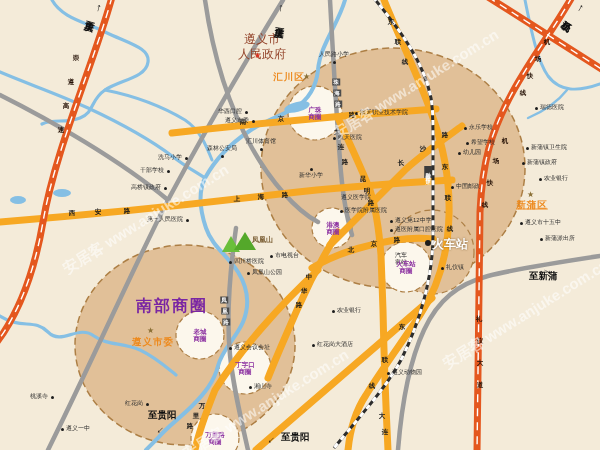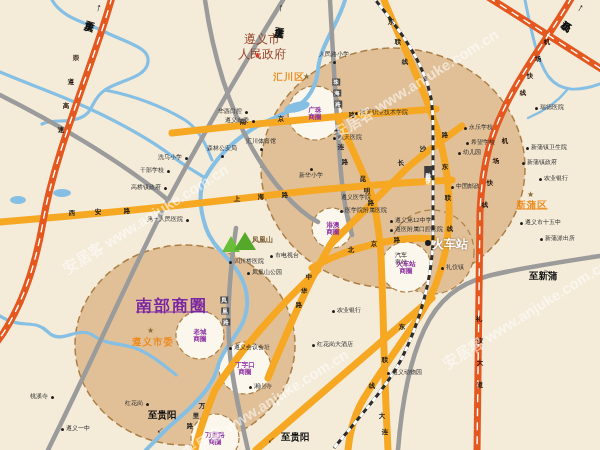--- a/index.html
+++ b/index.html
@@ -255,21 +255,21 @@
     <div class="dir" style="position: absolute; left: 148px; top: 409px;">至贵阳</div>
     <div class="arrow" style="position: absolute; left: 157px; top: 425px; transform: rotate(225deg);">↑</div>
     <div class="dir" style="position: absolute; left: 281px; top: 431px;">至贵阳</div>
     <div class="arrow" style="position: absolute; left: 268px; top: 435px; transform: rotate(225deg);">↑</div>
     <div class="district" style="position: absolute; left: 289px; top: 77px;">汇川区</div>
     <div class="star" style="position: absolute; left: 303px; top: 73px;">★</div>
     <div class="district" style="position: absolute; left: 532px; top: 205px; text-decoration: underline;">新蒲区</div>
     <div class="star" style="position: absolute; left: 527px; top: 191px;">★</div>
     <div class="district" style="position: absolute; left: 153px; top: 342px;">遵义市委</div>
     <div class="star" style="position: absolute; left: 147px; top: 327px;">★</div>
-    <div class="bigcircle" style="position: absolute; left: 172px; top: 306px; text-decoration: underline;">南部商圈</div>
+    <div class="bigcircle" style="position: absolute; left: 172px; top: 306px;">南部商圈</div>
     <div class="subcircle" style="position: absolute; left: 315px; top: 113px;">广珠
 商圈</div>
     <div class="subcircle" style="position: absolute; left: 333px; top: 228px;">港澳
 商圈</div>
     <div class="subcircle" style="position: absolute; left: 200px; top: 335px;">老城
 商圈</div>
     <div class="subcircle" style="position: absolute; left: 245px; top: 368px;">丁字口
 商圈</div>
     <div class="subcircle" style="position: absolute; left: 215px; top: 438px;">万里路
 商圈</div>

